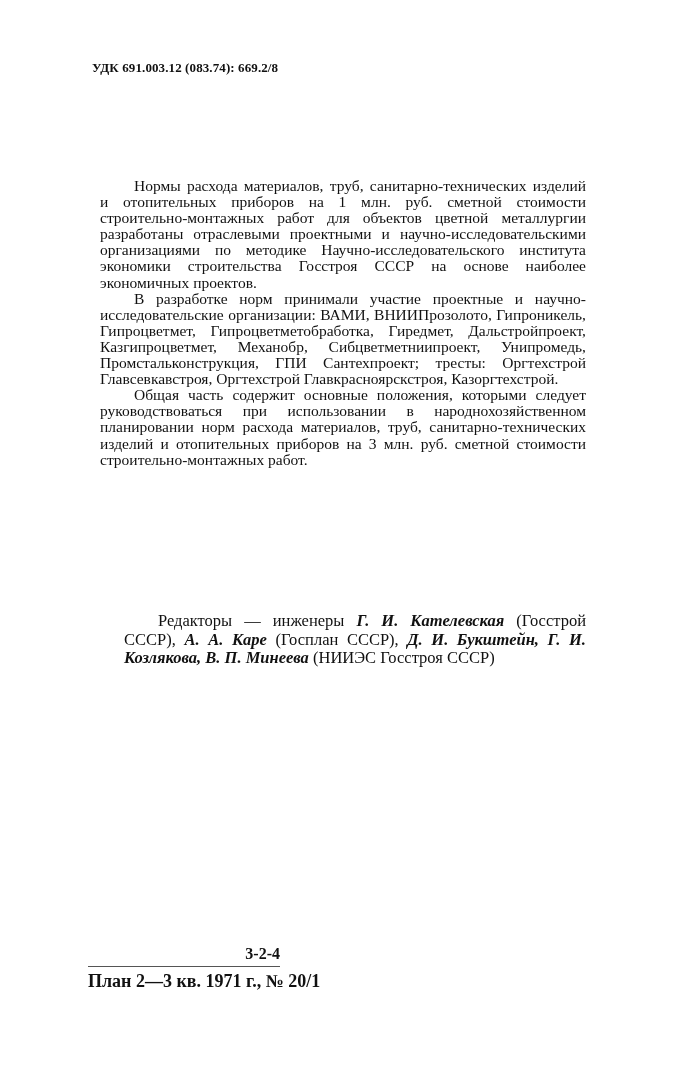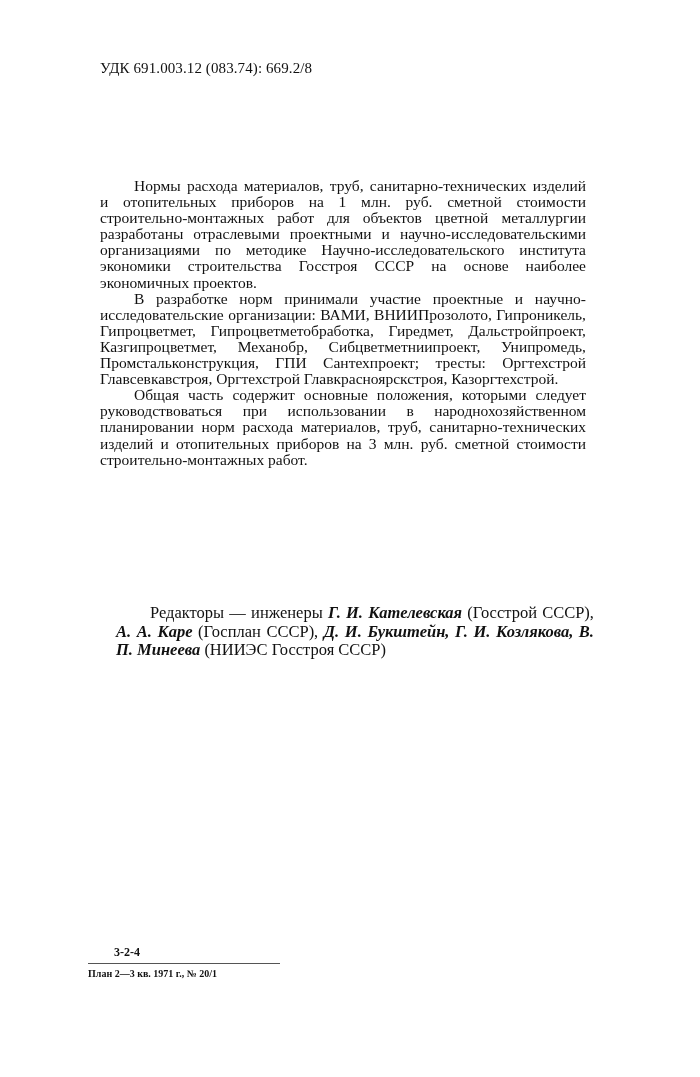--- a/index.html
+++ b/index.html
@@ -1,30 +1,30 @@
 <!DOCTYPE html>
 <html><head>
 <meta charset="utf-8">
 <style>
   html, body { margin: 0; padding: 0; background: #ffffff; }
   body { width: 700px; height: 1077px; position: relative; overflow: hidden;
          font-family: "Liberation Serif", "DejaVu Serif", serif; color: #111; }
-  .udk { position: absolute; left: 100px; top: 60px; font-size: 15px; font-weight: normal;
+  .udk { position: absolute; left: 92px; top: 60px; font-size: 13px; font-weight: bold;
          letter-spacing: 0.1px; }
   .body-block { position: absolute; left: 100px; top: 178px; width: 486px;
                 font-size: 15.5px; line-height: 16.1px; text-align: justify; }
   .body-block p { margin: 0; text-indent: 34px; }
   .editors { position: absolute; left: 112px; top: 600px; width: 486px;
              font-size: 16.5px; line-height: 18.5px; text-align: justify; }
-  .editors p { margin: 4px; text-indent: 34px; }
+  .editors p { margin: 12px; text-indent: 34px; }
   .editors .ital { font-style: italic; font-weight: bold; }
   .footer { position: absolute; left: 88px; top: 945px; width: 192px; }
-  .footer .code { text-align: left; font-size: 12px; font-weight: bold; padding-left: 26px; }
+  .footer .code { text-align: right; font-size: 16px; font-weight: bold; padding-left: 26px; }
   .footer .rule { border-top: 1px solid #555; margin: 3px 0 4px 0; }
-  .footer .plan { font-size: 10px; font-weight: bold; white-space: nowrap; }
+  .footer .plan { font-size: 18px; font-weight: bold; white-space: nowrap; }
 </style>
 </head>
 <body>
 
 <div class="udk">УДК 691.003.12 (083.74): 669.2/8</div>
 
 <div class="body-block">
   <p>Нормы расхода материалов, труб, санитарно-технических изделий и отопительных приборов на 1 млн. руб. сметной стоимости строительно-монтажных работ для объектов цветной металлургии разработаны отраслевыми проектными и научно-исследовательскими организациями по методике Научно-исследовательского института экономики строительства Госстроя СССР на основе наиболее экономичных проектов.</p>
   <p>В разработке норм принимали участие проектные и научно-исследовательские организации: ВАМИ, ВНИИПрозолото, Гипроникель, Гипроцветмет, Гипроцветметобработка, Гиредмет, Дальстройпроект, Казгипроцветмет, Механобр, Сибцветметниипроект, Унипромедь, Промстальконструкция, ГПИ Сантехпроект; тресты: Оргтехстрой Главсевкавстроя, Оргтехстрой Главкрасноярскстроя, Казоргтехстрой.</p>
   <p>Общая часть содержит основные положения, которыми следует руководствоваться при использовании в народнохозяйственном планировании норм расхода материалов, труб, санитарно-технических изделий и отопительных приборов на 3 млн. руб. сметной стоимости строительно-монтажных работ.</p>

